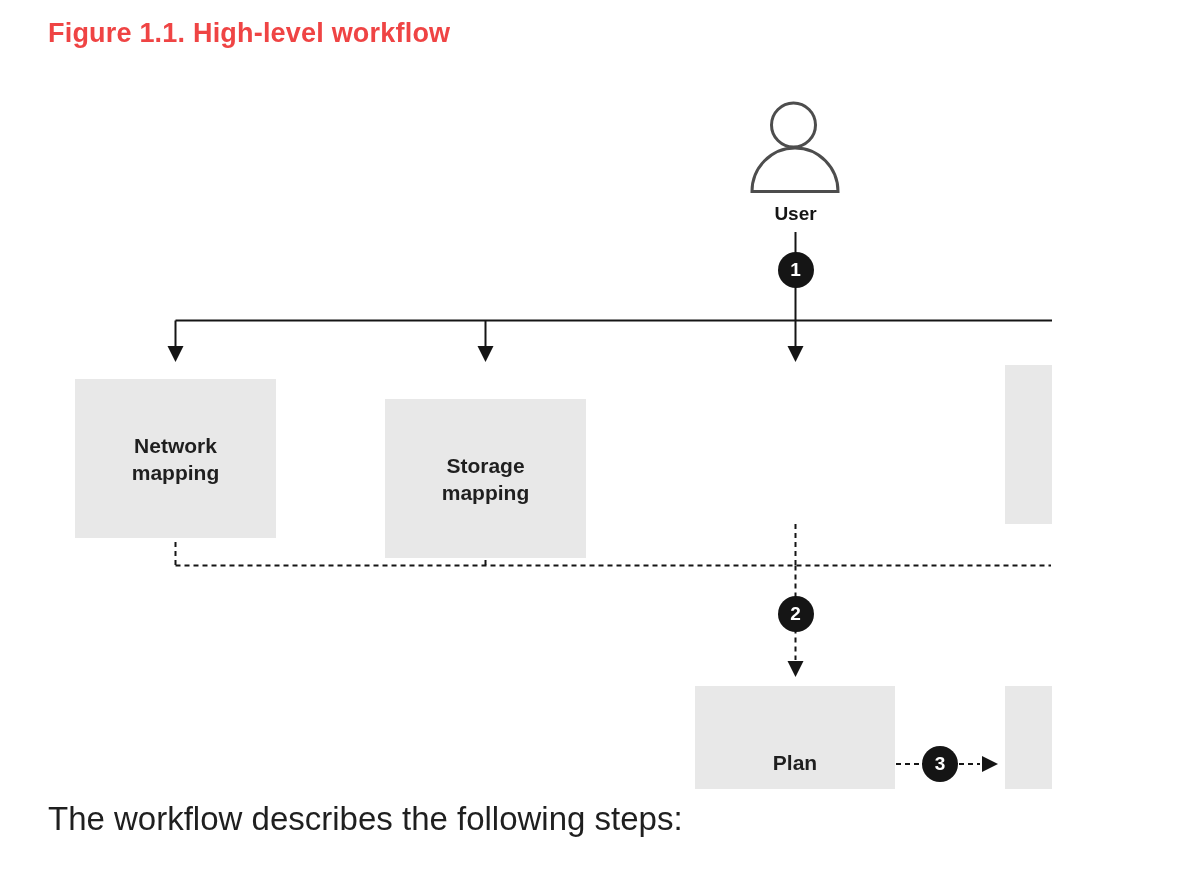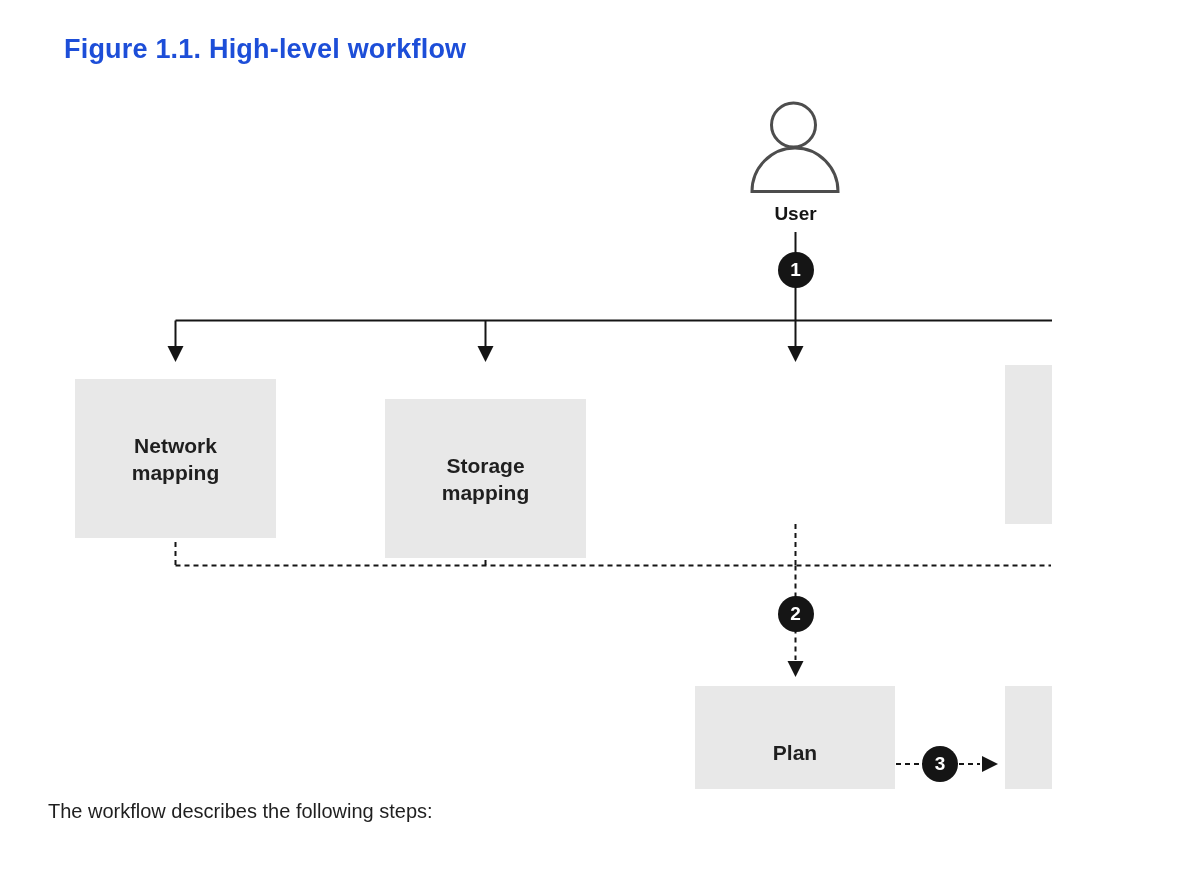--- a/index.html
+++ b/index.html
@@ -18,22 +18,22 @@
     height: 880px;
     background: #ffffff;
   }
   .figure-title {
     position: absolute;
     left: 48px;
     top: 18px;
     font-size: 27px;
     font-weight: 700;
     letter-spacing: 0.2px;
-    color: #1d4ed8;
-    margin: 16px;
+    color: #ef4444;
+    margin: 0;
   }
   .diagram {
     position: absolute;
     left: 0;
     top: 0;
     width: 1198px;
     height: 844px;
   }
   .connector-layer {
     position: absolute;
@@ -48,21 +48,21 @@
     justify-content: center;
     text-align: center;
     font-size: 21px;
     line-height: 27px;
     font-weight: 600;
     color: #1f1f1f;
     white-space: pre-line;
   }
   .node.bottom-label {
     align-items: flex-end;
-    padding-bottom: 23px;
+    padding-bottom: 13px;
     box-sizing: border-box;
   }
   .badge {
     position: absolute;
     width: 36px;
     height: 36px;
     border-radius: 50%;
     background: #151515;
     color: #ffffff;
     font-size: 19px;
@@ -78,21 +78,21 @@
     width: 101px;
     text-align: center;
     font-size: 19px;
     font-weight: 600;
     color: #151515;
   }
   .figure-caption {
     position: absolute;
     left: 48px;
     top: 800px;
-    font-size: 20px;
+    font-size: 33px;
     font-weight: 400;
     color: #1f1f1f;
     margin: 0;
   }
 </style>
 </head>
 <body>
 
 <div class="page">
 

